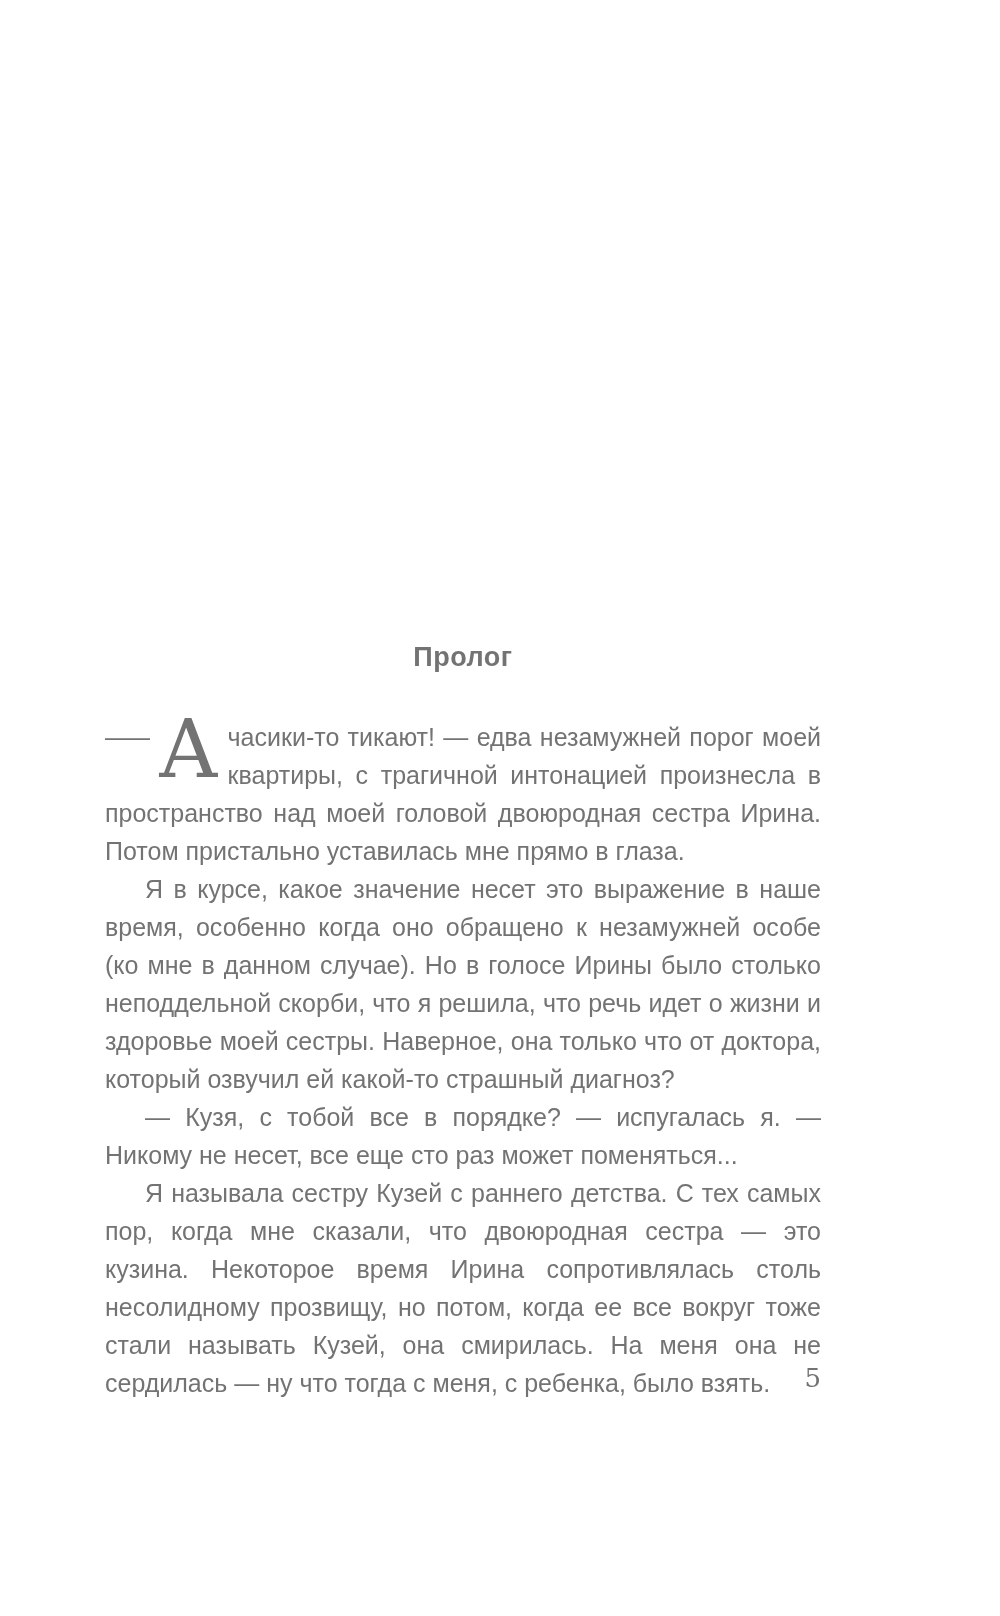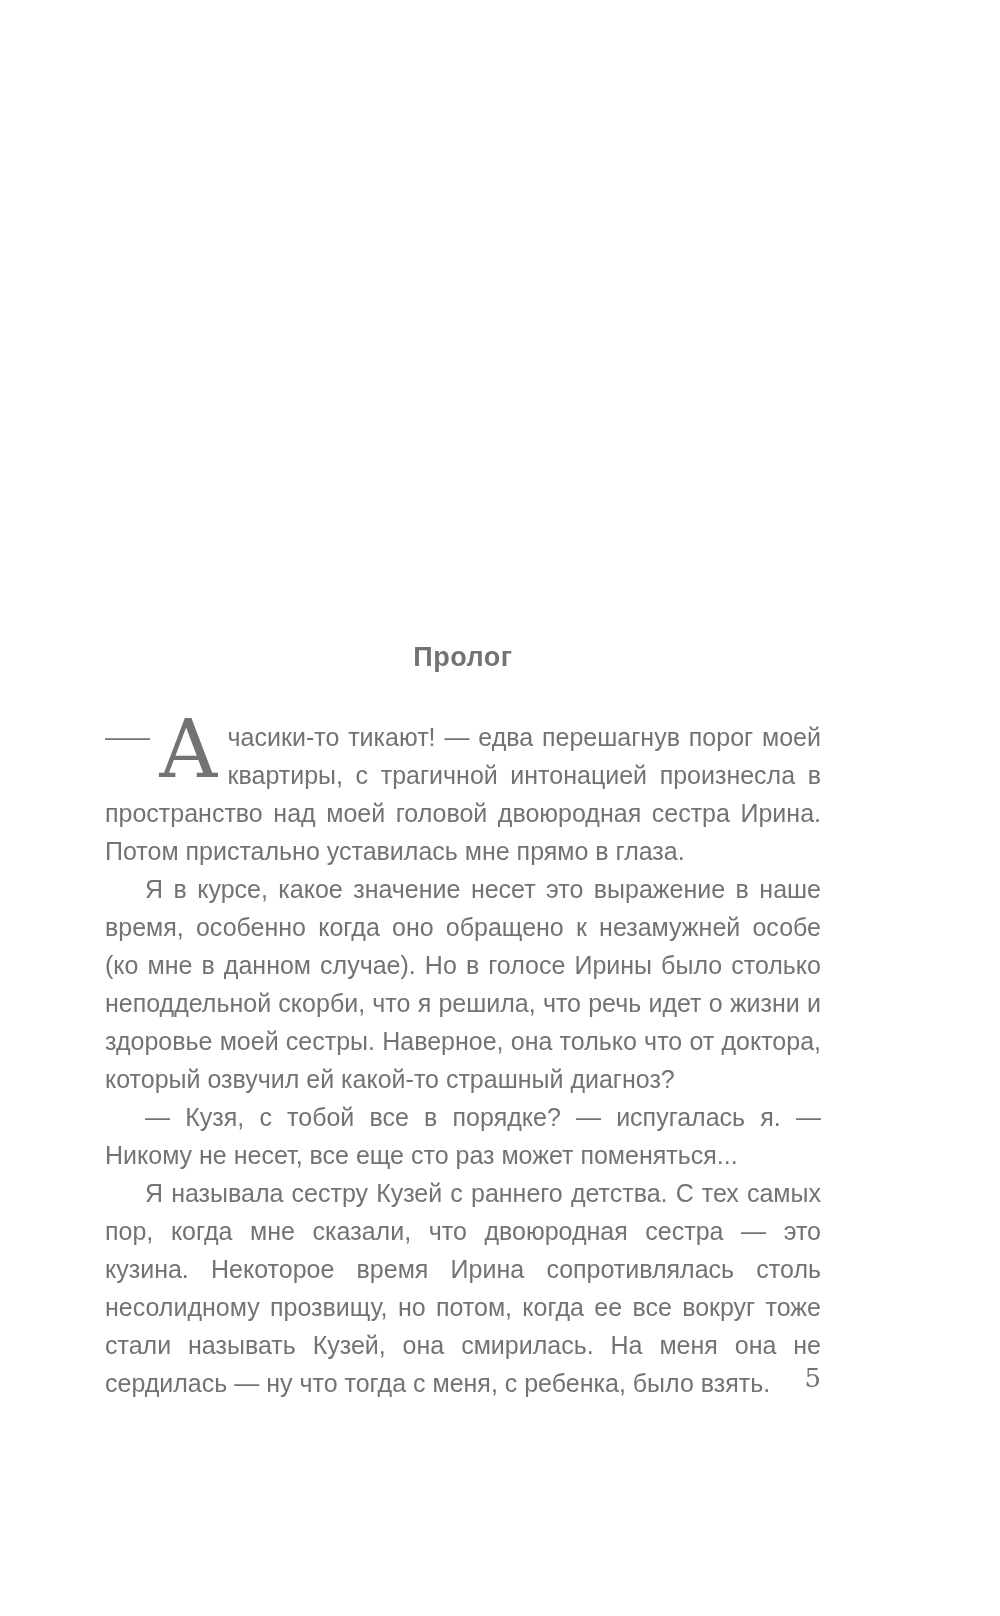--- a/index.html
+++ b/index.html
@@ -85,21 +85,21 @@
   <div class="content">
 
     <h1 class="chapter-title">Пролог</h1>
 
     <div class="body-text">
 
       <p>
         <span class="dropcap-wrap">
           <span class="opening-dash">—</span>
             <span class="dropcap-letter">А</span>
-        </span><span>часики-то тикают! — едва перешагнув порог моей квартиры, с трагичной интонацией произнесла в пространство над моей головой двоюродная сестра Ирина. Потом пристально уставилась мне прямо в глаза.</span>
+        </span><span>часики-то тикают! — едва незамужней порог моей квартиры, с трагичной интонацией произнесла в пространство над моей головой двоюродная сестра Ирина. Потом пристально уставилась мне прямо в глаза.</span>
       </p>
 
       <p class="para-indent">
         <span>Я в курсе, какое значение несет это выражение в наше время, особенно когда оно обращено к незамужней особе (ко мне в данном случае). Но в голосе Ирины было столько неподдельной скорби, что я решила, что речь идет о жизни и здоровье моей сестры. Наверное, она только что от доктора, который озвучил ей какой-то страшный диагноз?</span>
       </p>
 
       <p class="para-indent">
         <span>— Кузя, с тобой все в порядке? — испугалась я. — Никому не несет, все еще сто раз может поменяться...</span>
       </p>
 

